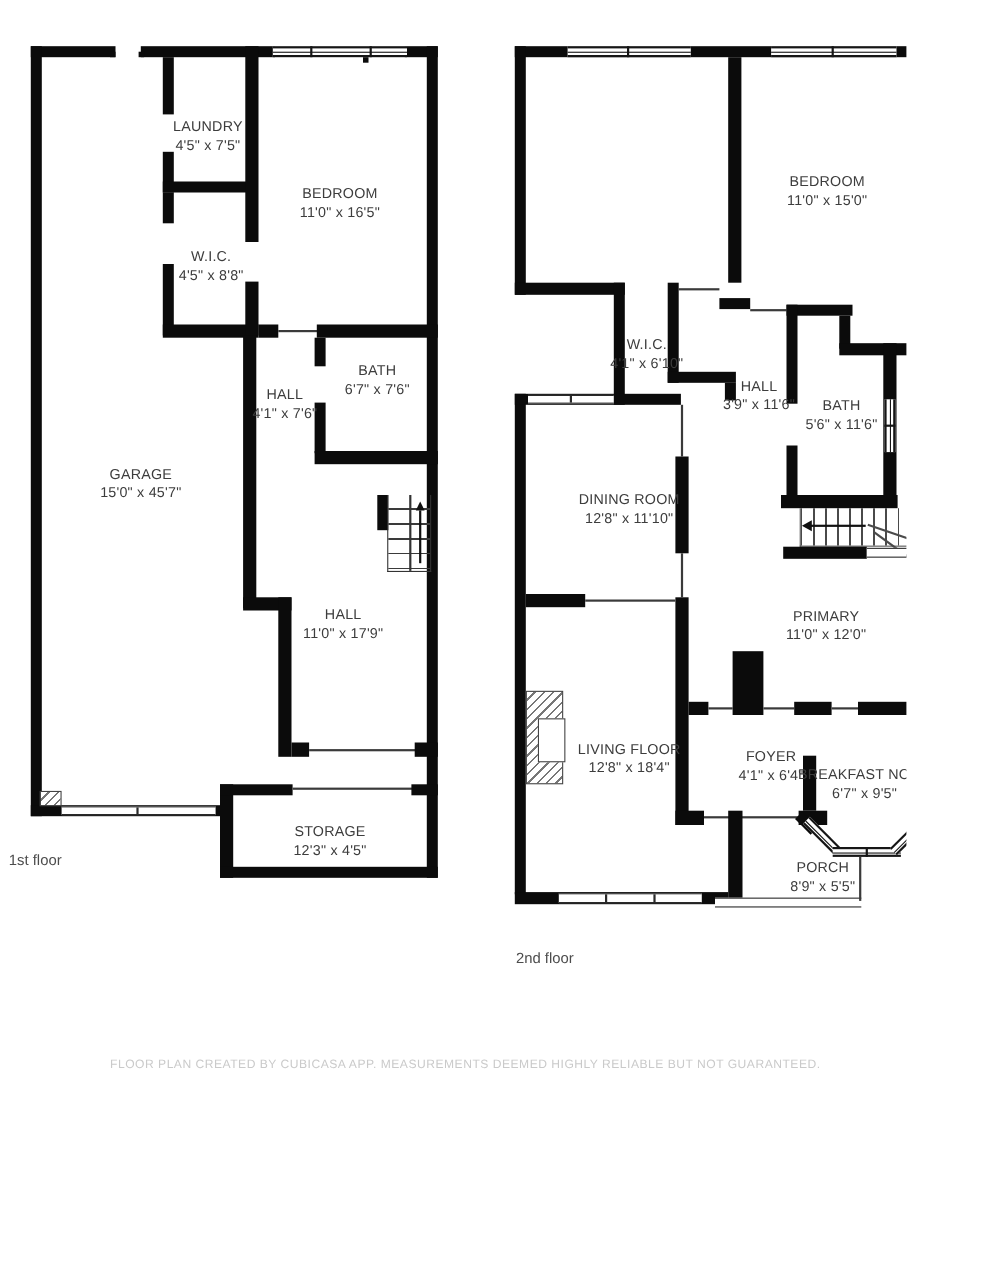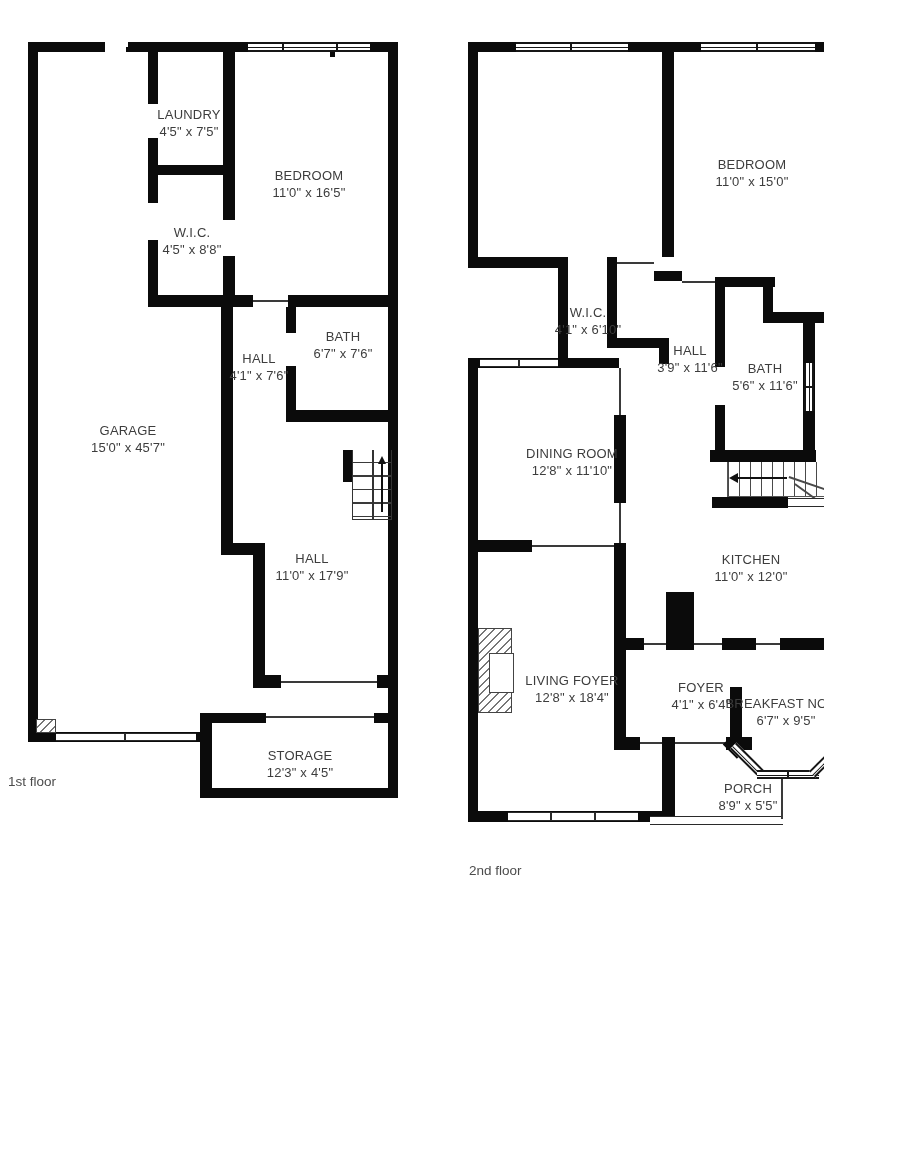--- a/index.html
+++ b/index.html
@@ -255,35 +255,36 @@
     </div>
     <div class="lbl" style="left:765px;top:378px">
       <div class="rn">BATH</div>
       <div class="rd">5'6" x 11'6"</div>
     </div>
     <div class="lbl" style="left:572px;top:463px">
       <div class="rn">DINING ROOM</div>
       <div class="rd">12'8" x 11'10"</div>
     </div>
     <div class="lbl" style="left:751px;top:569px">
-      <div class="rn">KITCHEN</div>
+      <div class="rn">PRIMARY</div>
       <div class="rd">11'0" x 12'0"</div>
     </div>
     <div class="lbl" style="left:572px;top:690px">
-      <div class="rn">LIVING FOYER</div>
+      <div class="rn">LIVING FLOOR</div>
       <div class="rd">12'8" x 18'4"</div>
     </div>
     <div class="lbl" style="left:701px;top:697px">
       <div class="rn">FOYER</div>
       <div class="rd">4'1" x 6'4"</div>
     </div>
     <div class="lbl" style="left:786px;top:713px">
       <div class="rn">BREAKFAST NOOK</div>
       <div class="rd">6'7" x 9'5"</div>
     </div>
     <div class="lbl" style="left:748px;top:798px">
       <div class="rn">PORCH</div>
       <div class="rd">8'9" x 5'5"</div>
     </div>
     <div class="floor-label" style="left:469px;top:863px">2nd floor</div>
   </div>
 
+  <div class="disclaimer">FLOOR PLAN CREATED BY CUBICASA APP. MEASUREMENTS DEEMED HIGHLY RELIABLE BUT NOT GUARANTEED.</div>
 </div>
 
 </body></html>

